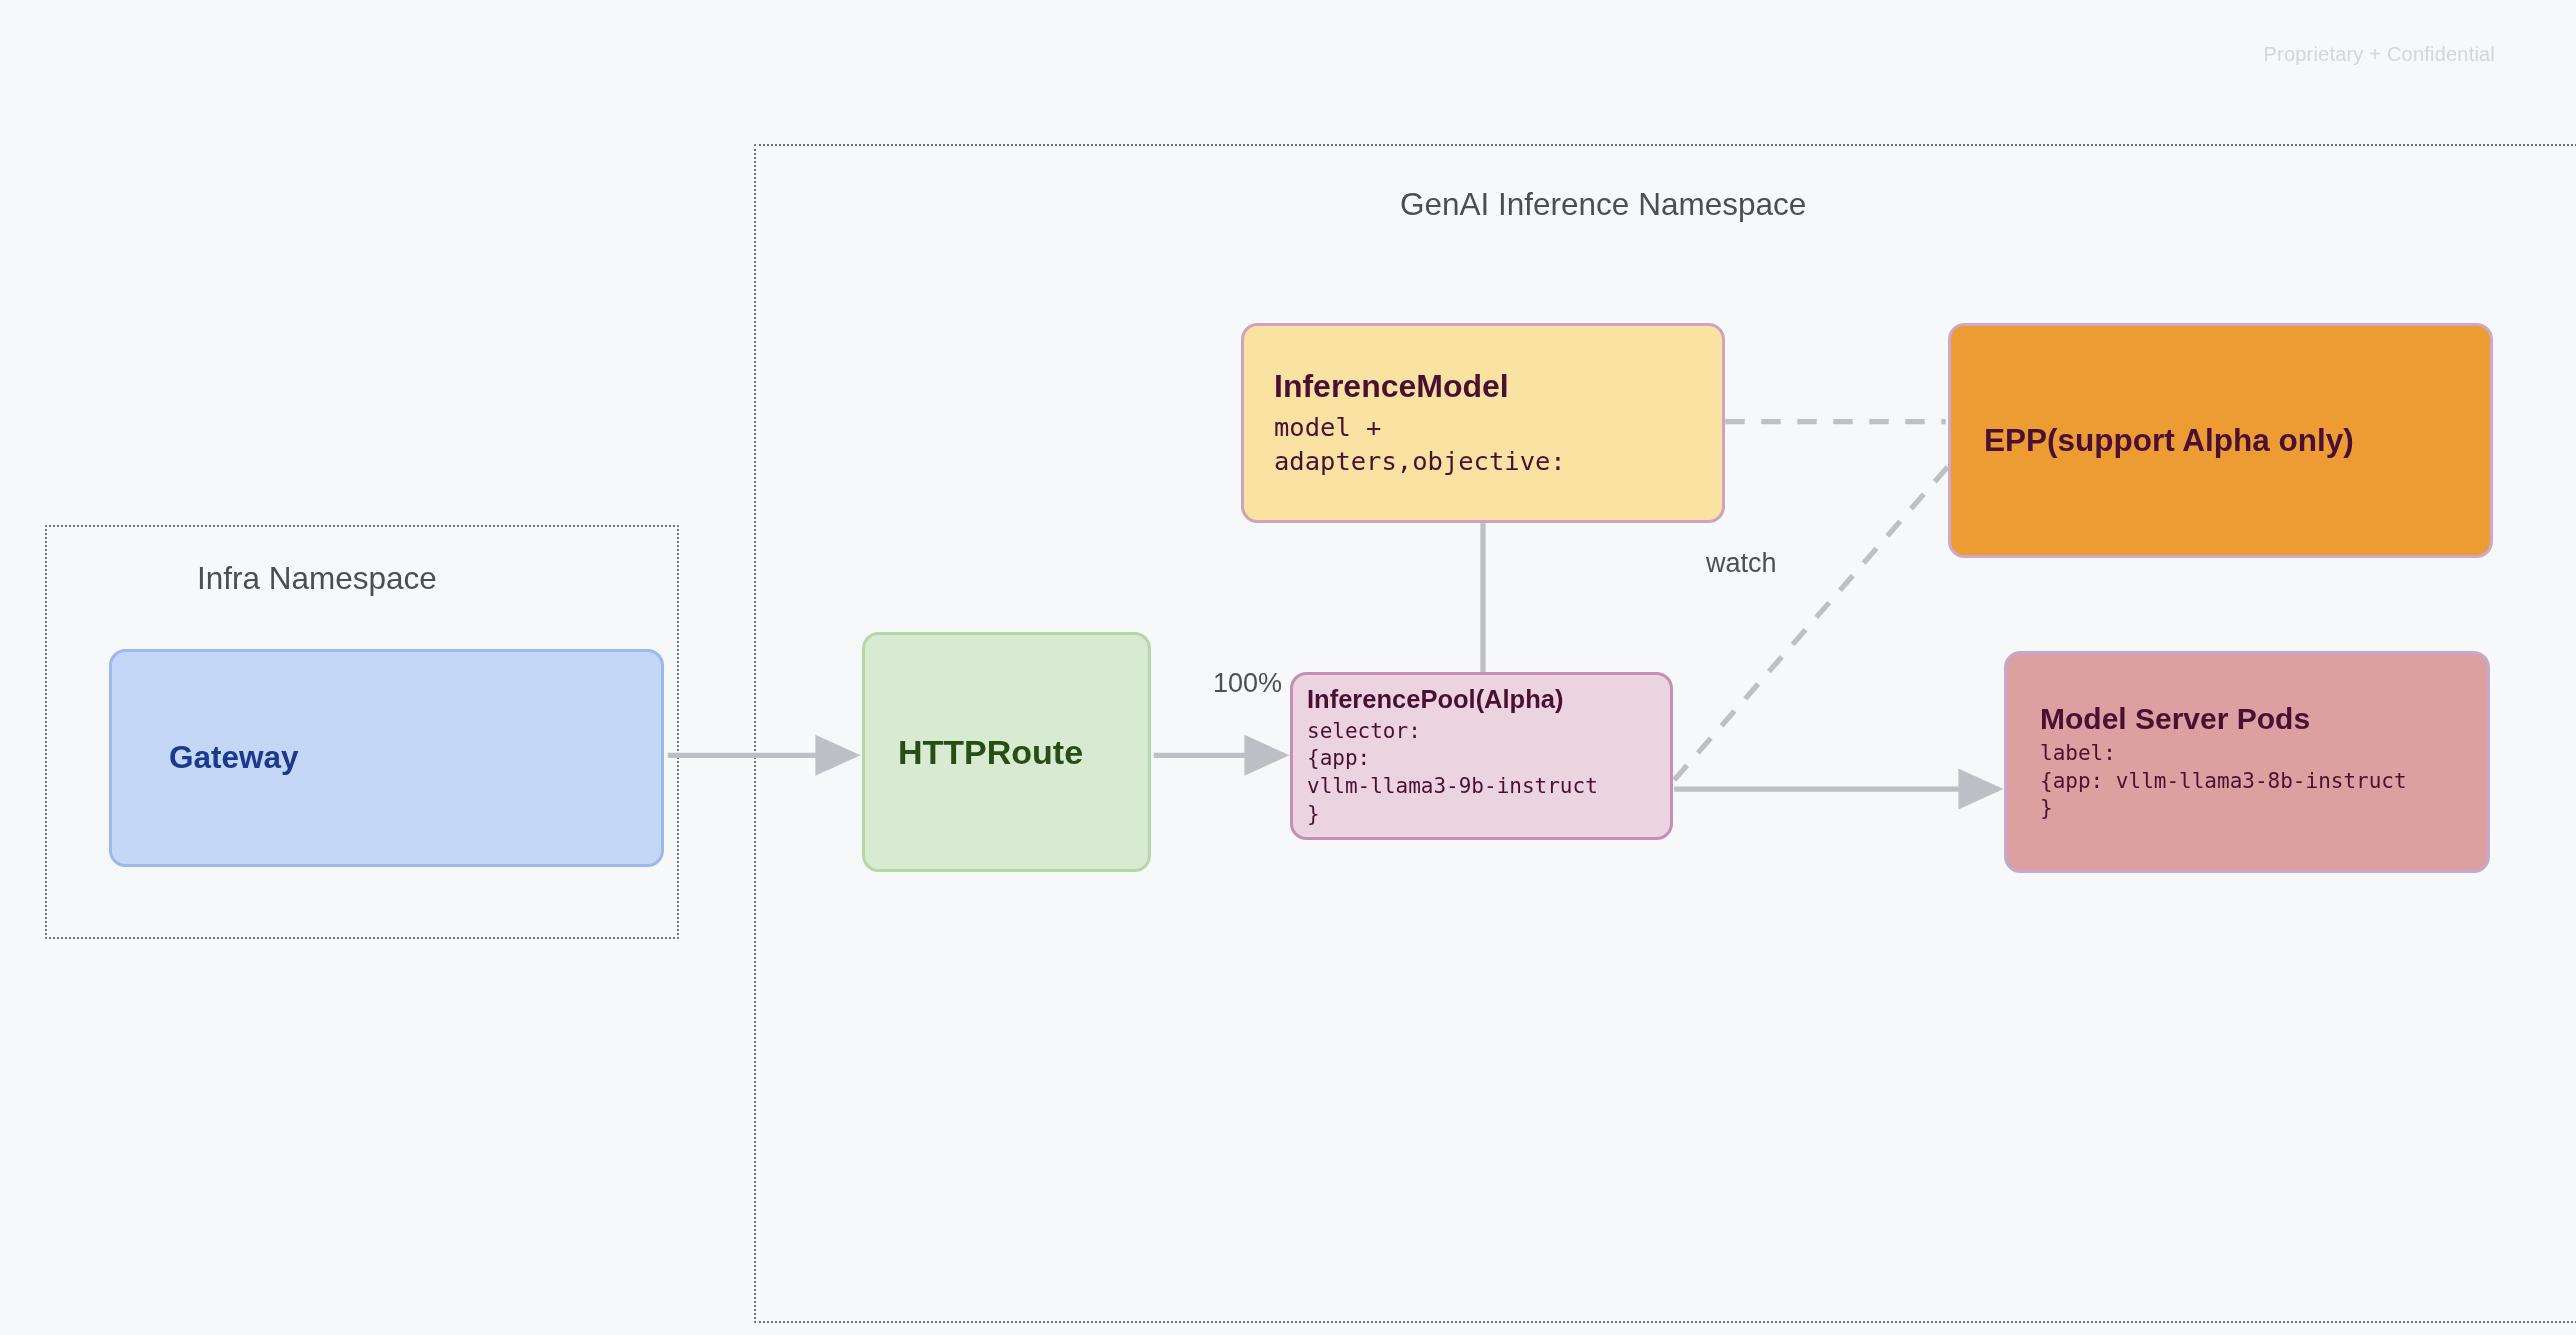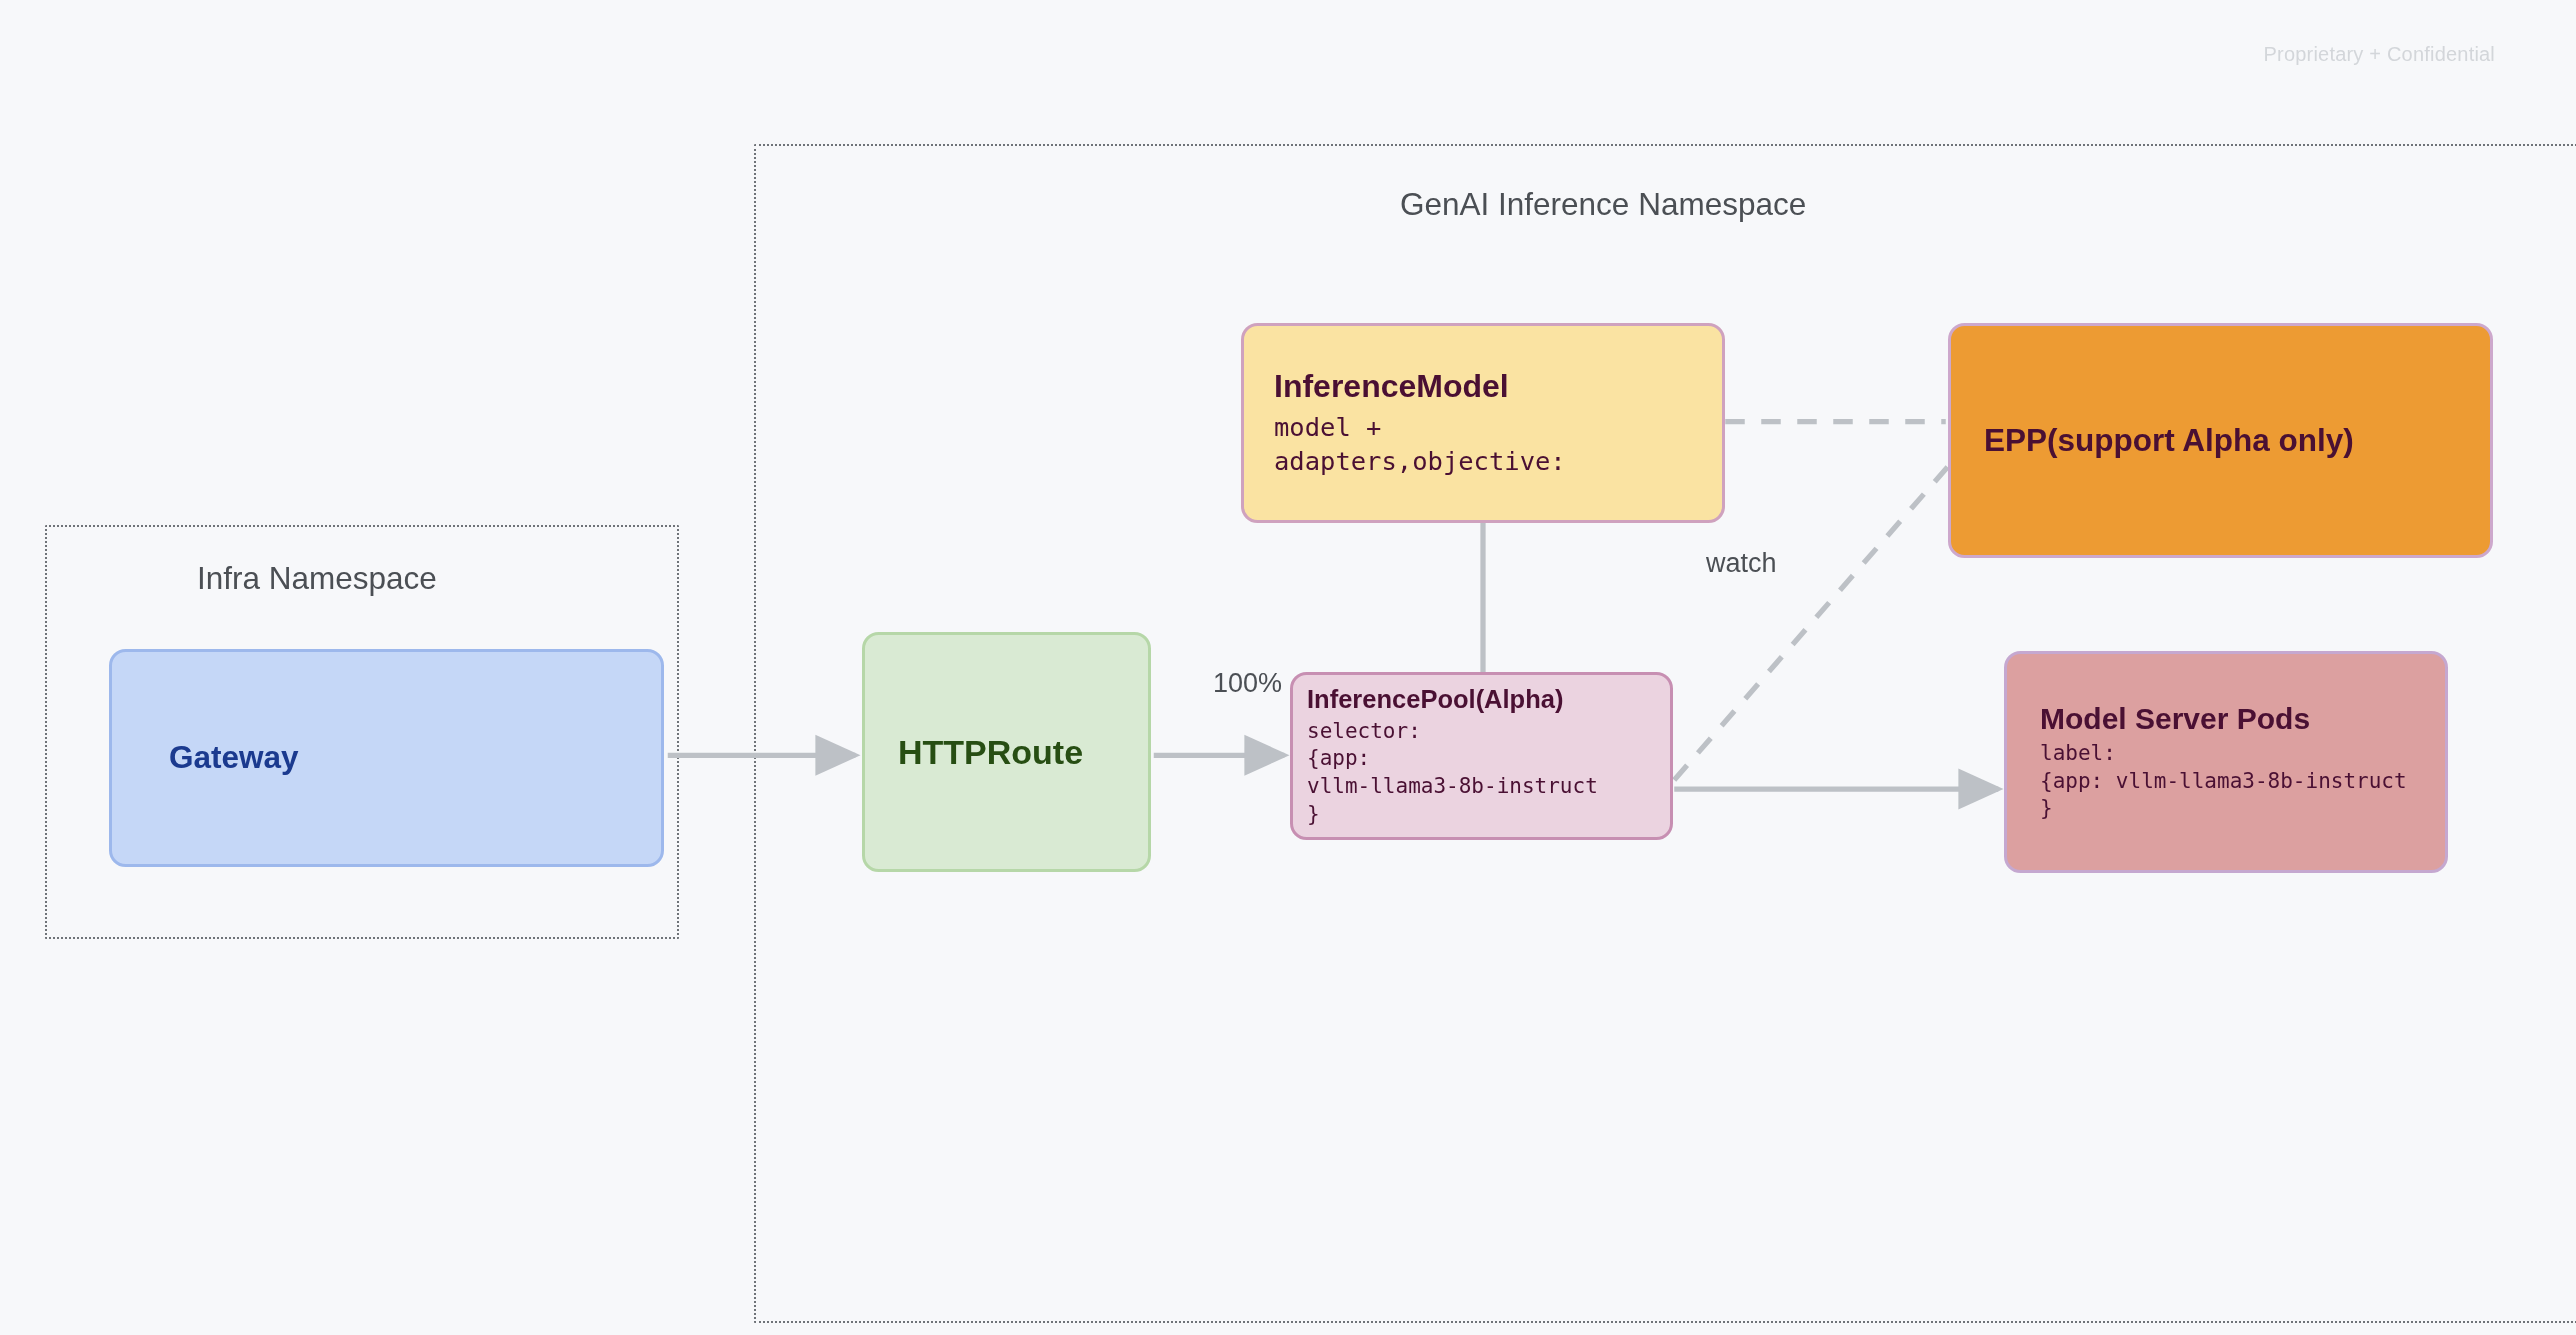--- a/index.html
+++ b/index.html
@@ -99,21 +99,21 @@
   #node-inferencepool .sub { color: #4A1033; font-size: 21px; }
 
   #node-epp {
     left: 1948px; top: 323px; width: 545px; height: 235px;
     background: #ED9B33; border-color: #CDA8CC;
     justify-content: center; padding-left: 33px;
   }
   #node-epp .title { color: #4A1033; font-size: 31.5px; }
 
   #node-modelserverpods {
-    left: 2004px; top: 651px; width: 444px; height: 222px;
+    left: 2004px; top: 651px; width: 486px; height: 222px;
     background: #DCA0A0; border-color: #C5A8D0;
     justify-content: center; padding-left: 33px;
   }
   #node-modelserverpods .title { color: #4A1033; font-size: 30px; margin-bottom: 3.8px; }
   #node-modelserverpods .sub { color: #4A1033; font-size: 21px; }
 
   
   .edge-layer {
     position: absolute;
     left: 0; top: 0;
@@ -176,21 +176,21 @@
   <div class="node" id="node-inferencemodel">
     <div class="title">InferenceModel</div>
     <div class="sub">model +
 adapters,objective:</div>
   </div>
 
   <div class="node" id="node-inferencepool">
     <div class="title">InferencePool(Alpha)</div>
     <div class="sub">selector:
 {app:
-vllm-llama3-8b-instruct
+vllm-llama3-9b-instruct
 }</div>
   </div>
 
   <div class="node" id="node-epp">
     <div class="title">EPP(support Alpha only)</div>
   </div>
 
   <div class="node" id="node-modelserverpods">
     <div class="title">Model Server Pods</div>
     <div class="sub">label:

